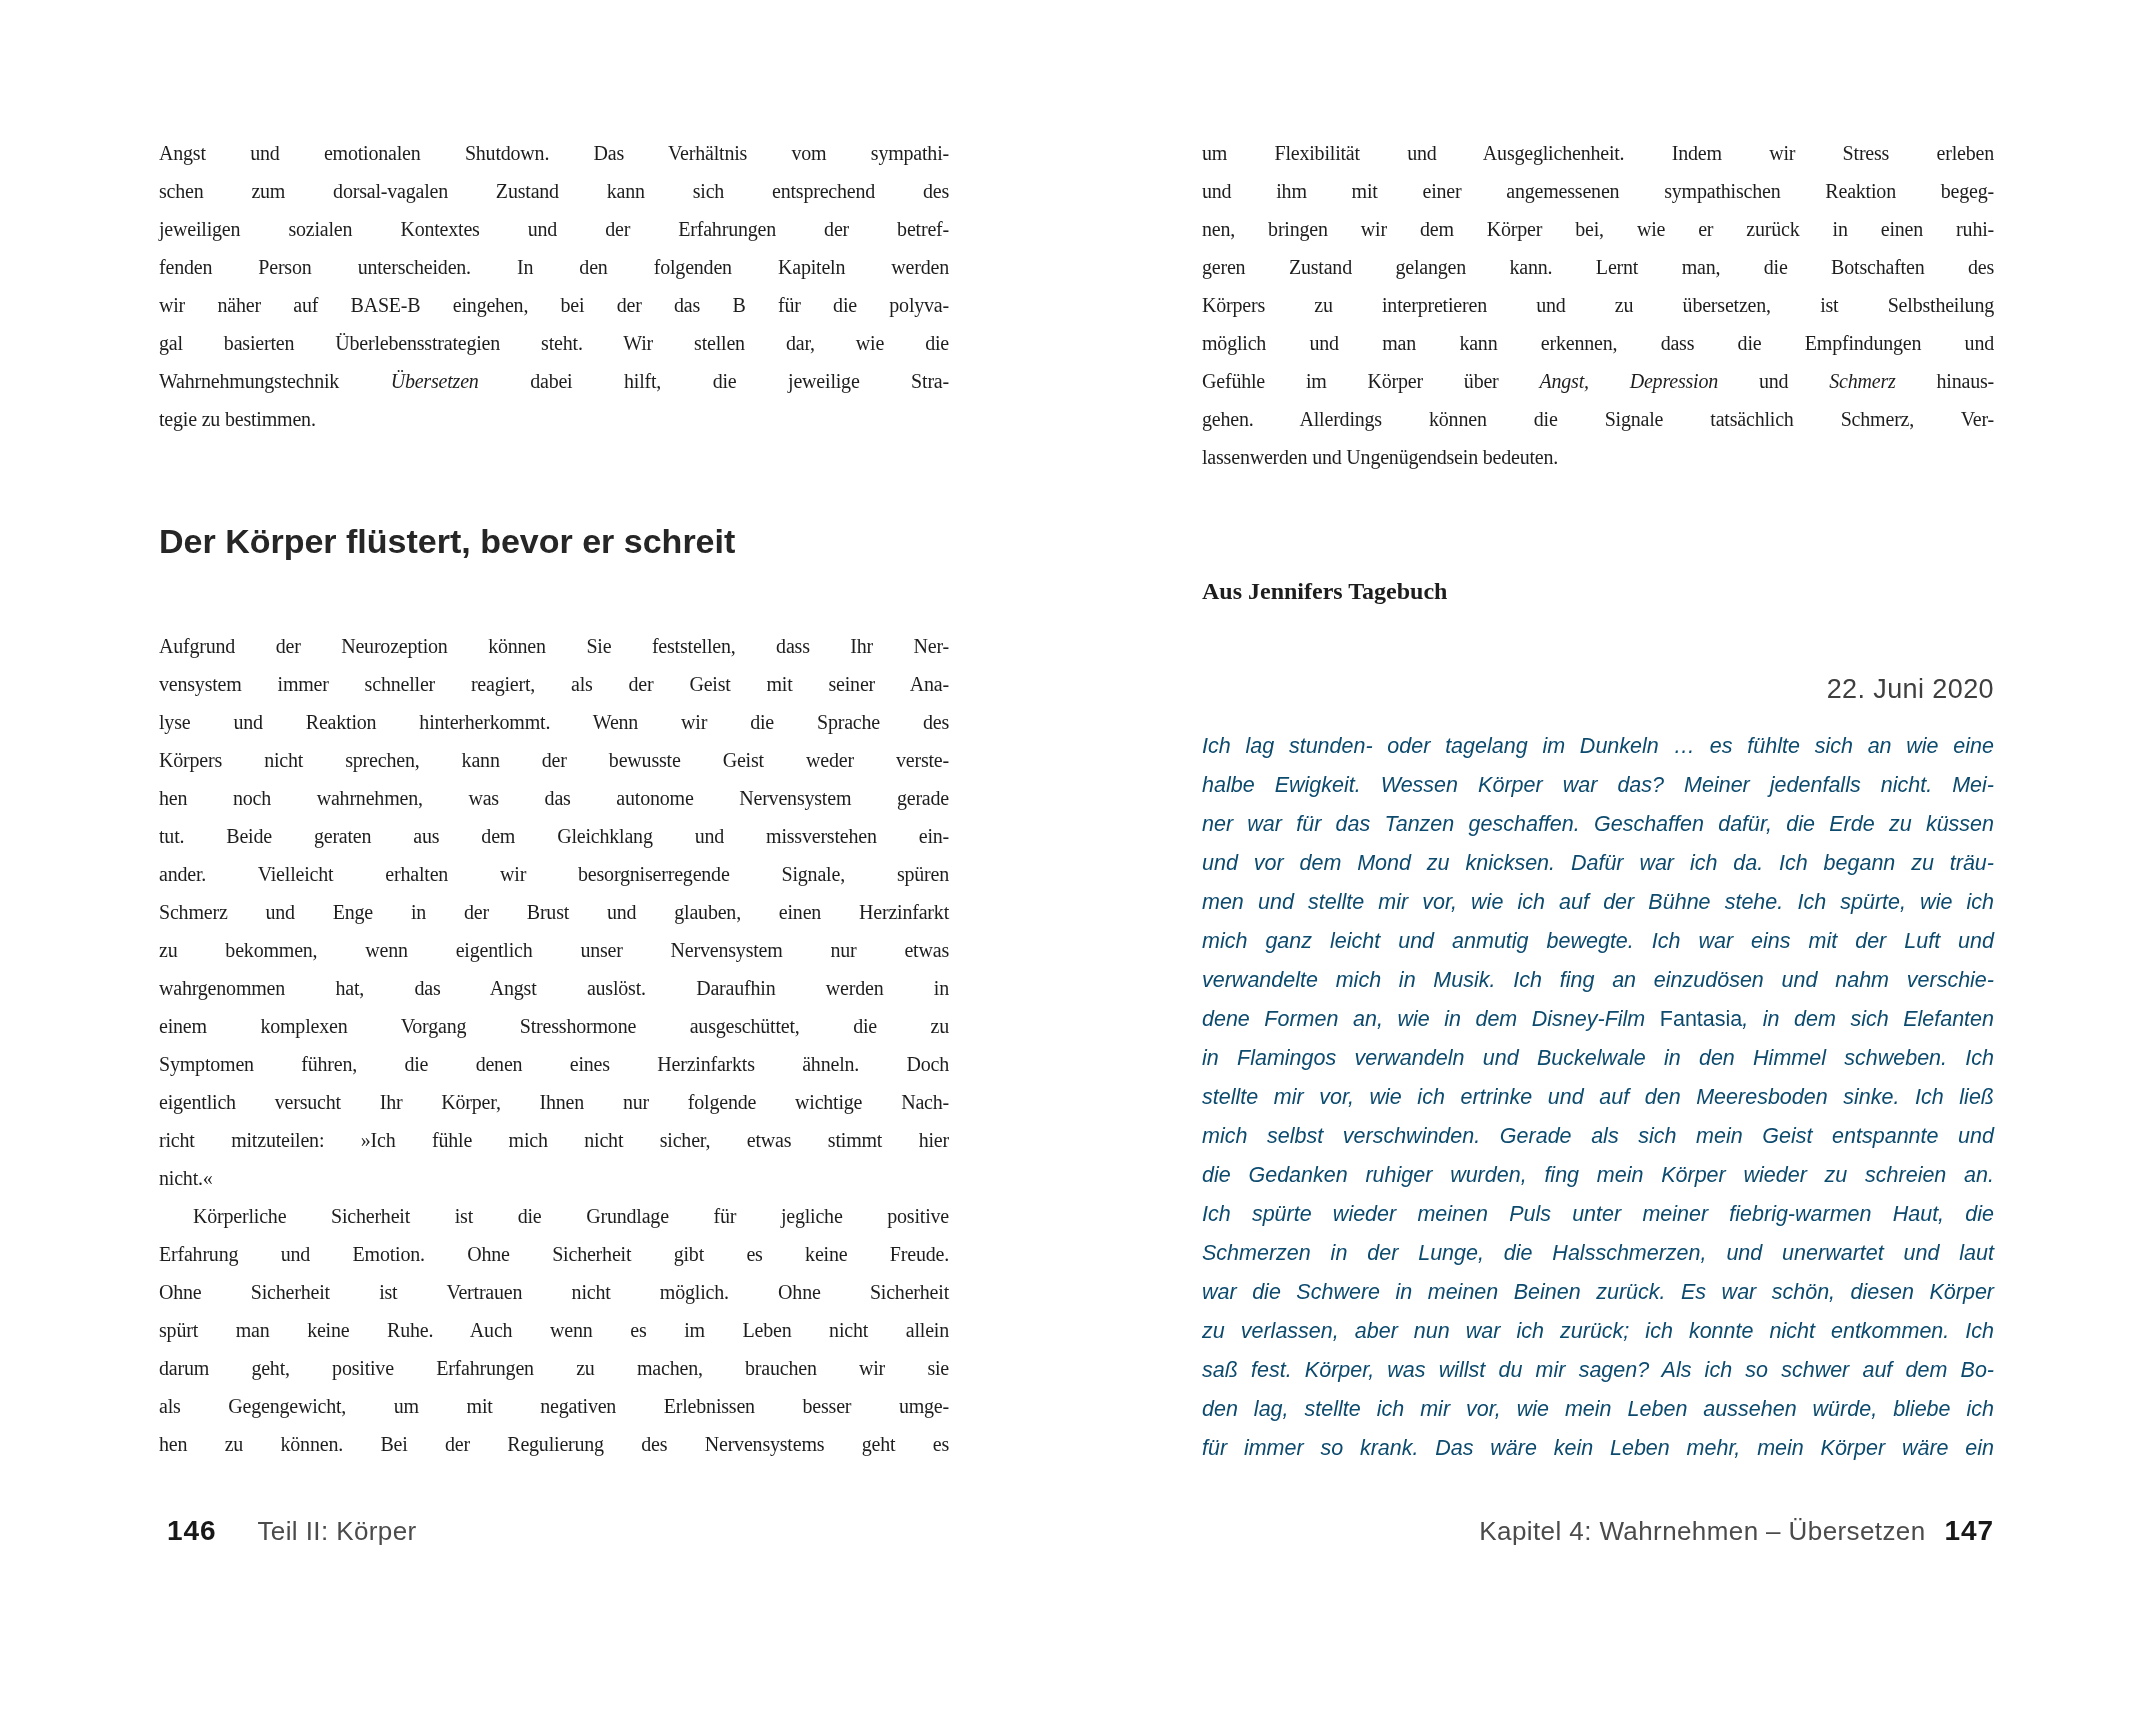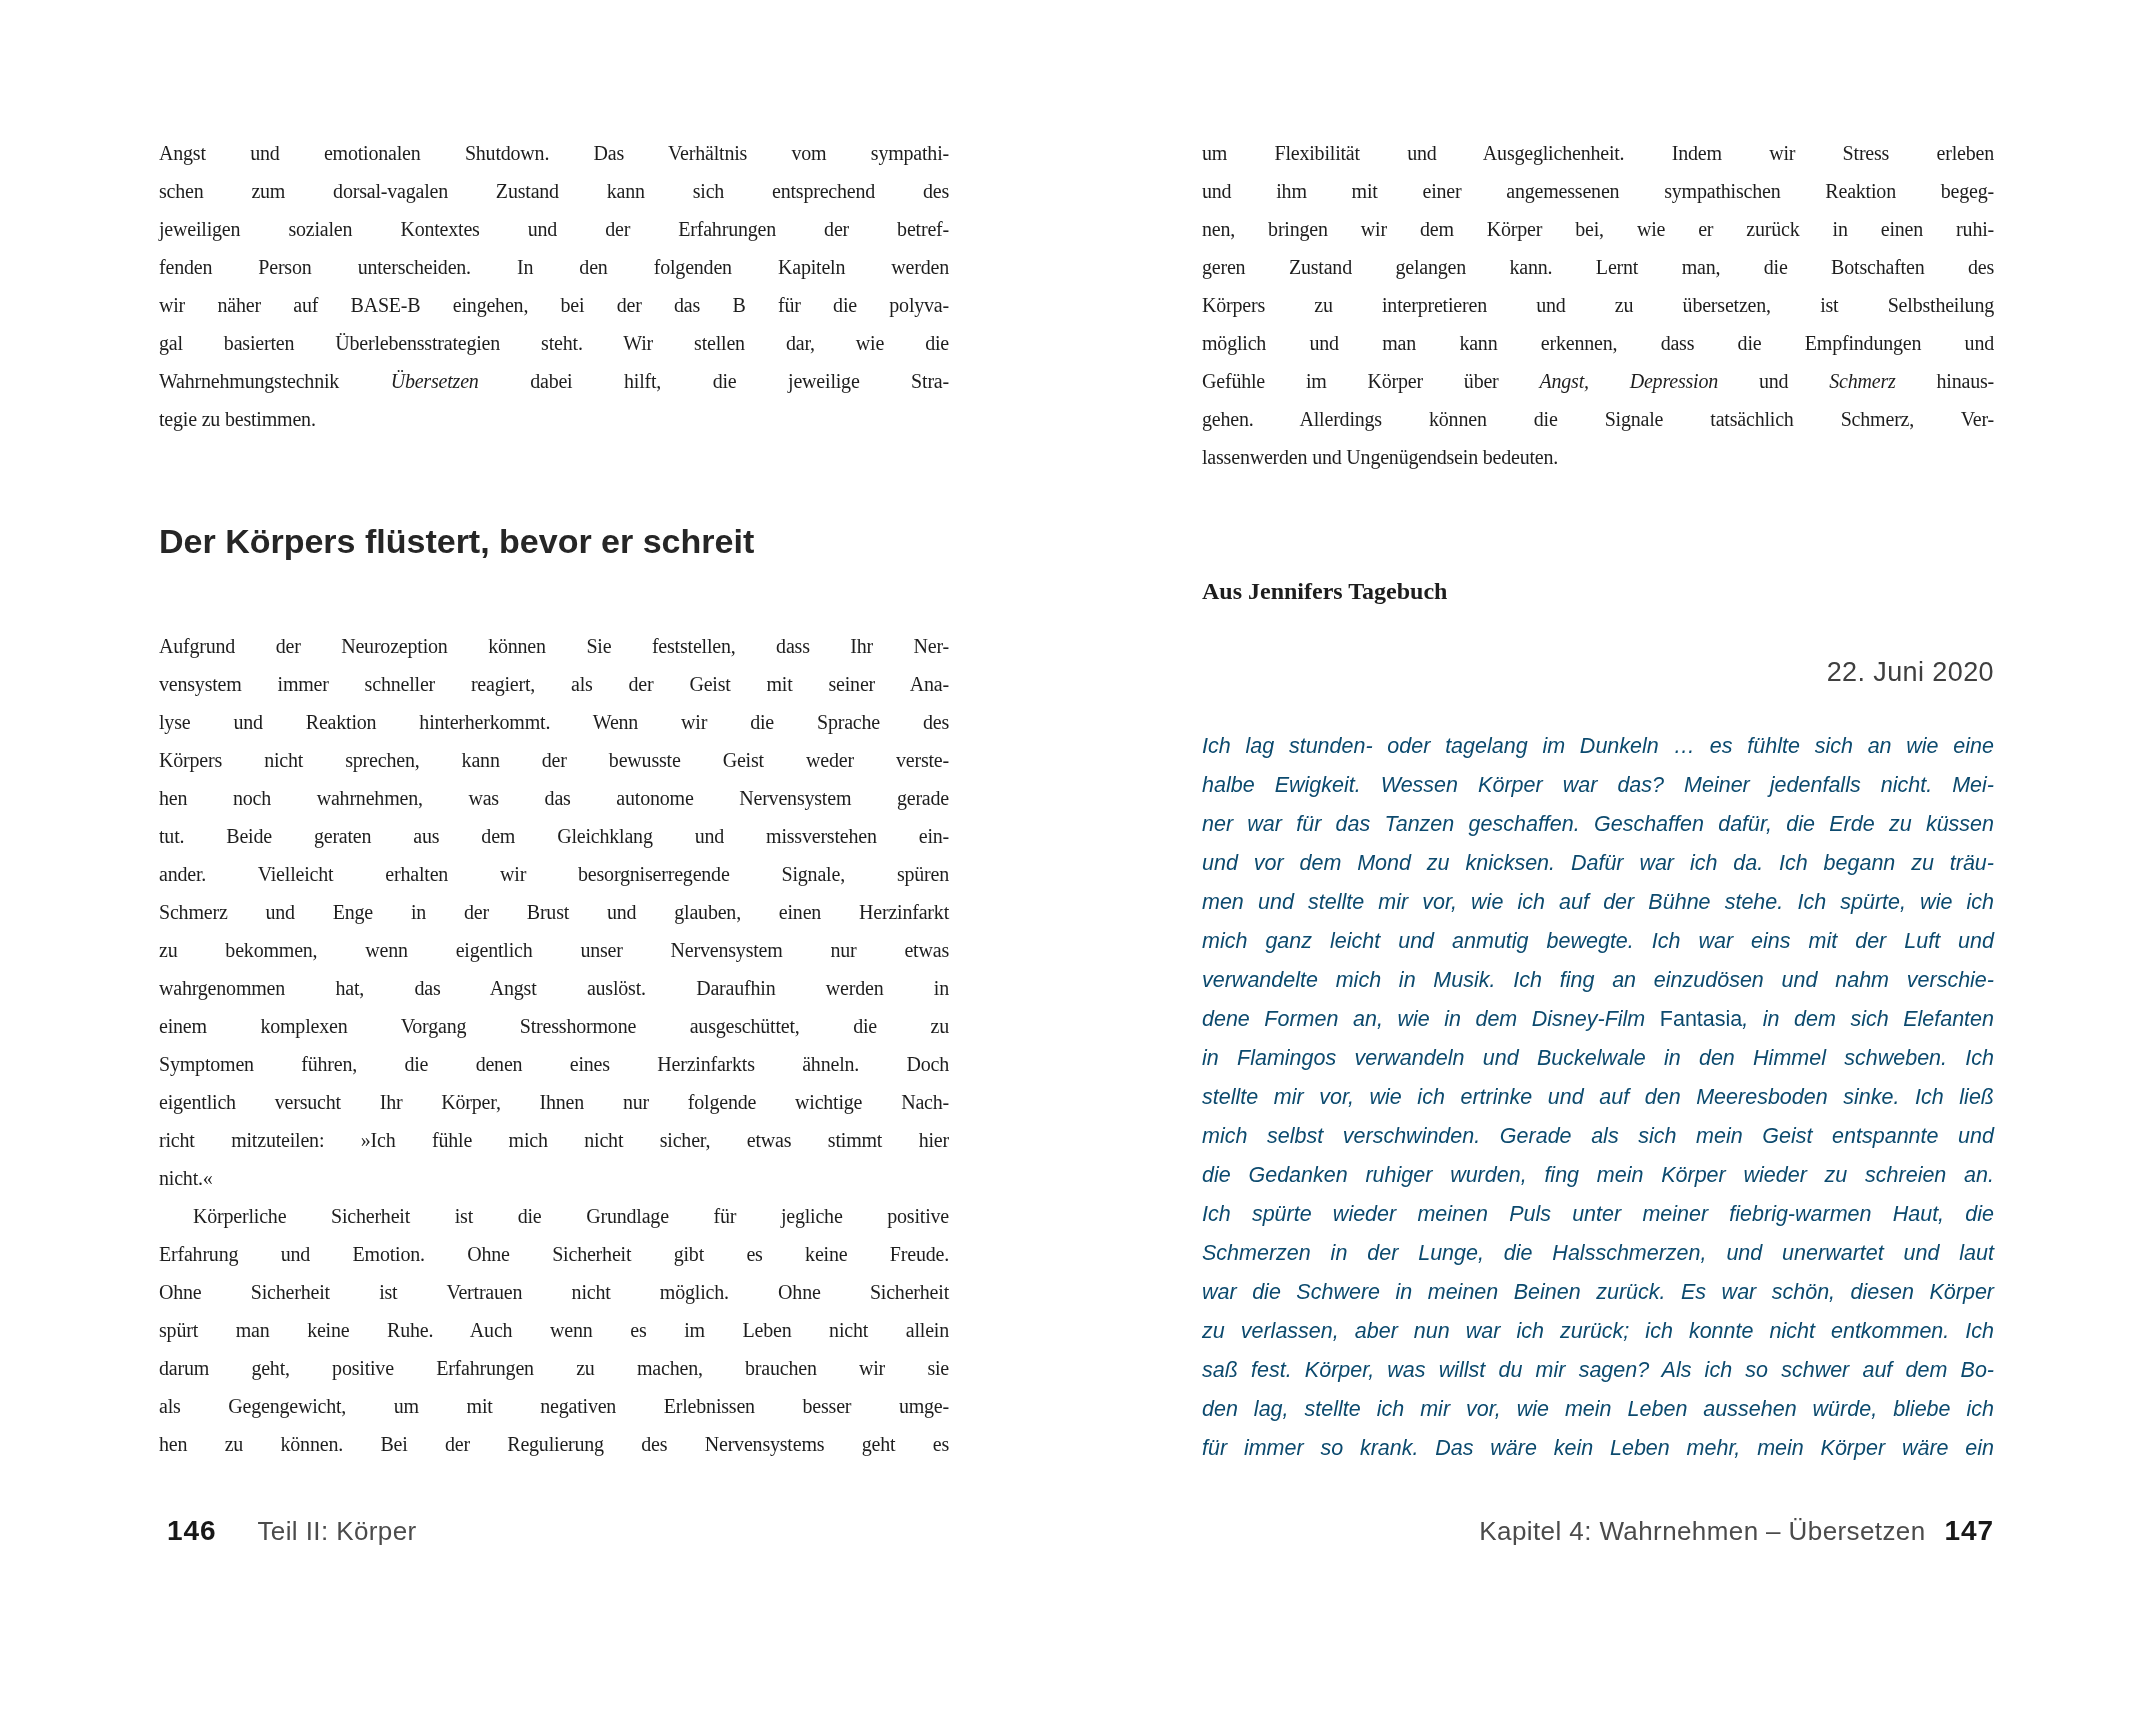--- a/index.html
+++ b/index.html
@@ -61,21 +61,21 @@
       <div class="line"><span>Angst und emotionalen Shutdown. Das Verhältnis vom sympathi-</span></div>
       <div class="line"><span>schen zum dorsal-vagalen Zustand kann sich entsprechend des</span></div>
       <div class="line"><span>jeweiligen sozialen Kontextes und der Erfahrungen der betref-</span></div>
       <div class="line"><span>fenden Person unterscheiden. In den folgenden Kapiteln werden</span></div>
       <div class="line"><span>wir näher auf BASE-B eingehen, bei der das B für die polyva-</span></div>
       <div class="line"><span>gal basierten Überlebensstrategien steht. Wir stellen dar, wie die</span></div>
       <div class="line"><span>Wahrnehmungstechnik </span><span class="seg-i">Übersetzen</span><span> dabei hilft, die jeweilige Stra-</span></div>
       <div class="line last"><span>tegie zu bestimmen.</span></div>
     </div>
 
-  <h2 class="block heading" style="top:522px">Der Körpers flüstert, bevor er schreit</h2>
+  <h2 class="block heading" style="top:522px">Der Körper flüstert, bevor er schreit</h2>
 
   <div class="block serif-text" style="top:627px">
     <div>
         <div class="line"><span>Aufgrund der Neurozeption können Sie feststellen, dass Ihr Ner-</span></div>
         <div class="line"><span>vensystem immer schneller reagiert, als der Geist mit seiner Ana-</span></div>
         <div class="line"><span>lyse und Reaktion hinterherkommt. Wenn wir die Sprache des</span></div>
         <div class="line"><span>Körpers nicht sprechen, kann der bewusste Geist weder verste-</span></div>
         <div class="line"><span>hen noch wahrnehmen, was das autonome Nervensystem gerade</span></div>
         <div class="line"><span>tut. Beide geraten aus dem Gleichklang und missverstehen ein-</span></div>
         <div class="line"><span>ander. Vielleicht erhalten wir besorgniserregende Signale, spüren</span></div>
@@ -113,21 +113,21 @@
       <div class="line"><span>geren Zustand gelangen kann. Lernt man, die Botschaften des</span></div>
       <div class="line"><span>Körpers zu interpretieren und zu übersetzen, ist Selbstheilung</span></div>
       <div class="line"><span>möglich und man kann erkennen, dass die Empfindungen und</span></div>
       <div class="line"><span>Gefühle im Körper über </span><span class="seg-i">Angst, Depression</span><span> und </span><span class="seg-i">Schmerz</span><span> hinaus-</span></div>
       <div class="line"><span>gehen. Allerdings können die Signale tatsächlich Schmerz, Ver-</span></div>
       <div class="line last"><span>lassenwerden und Ungenügendsein bedeuten.</span></div>
     </div>
 
   <h3 class="block diary-heading" style="top:578px">Aus Jennifers Tagebuch</h3>
 
-  <div class="block diary-date" style="top:657px">22. Juni 2020</div>
+  <div class="block diary-date" style="top:674px">22. Juni 2020</div>
 
   <div class="block diary-text" style="top:727px">
       <div class="line"><span>Ich lag stunden- oder tagelang im Dunkeln … es fühlte sich an wie eine</span></div>
       <div class="line"><span>halbe Ewigkeit. Wessen Körper war das? Meiner jedenfalls nicht. Mei-</span></div>
       <div class="line"><span>ner war für das Tanzen geschaffen. Geschaffen dafür, die Erde zu küssen</span></div>
       <div class="line"><span>und vor dem Mond zu knicksen. Dafür war ich da. Ich begann zu träu-</span></div>
       <div class="line"><span>men und stellte mir vor, wie ich auf der Bühne stehe. Ich spürte, wie ich</span></div>
       <div class="line"><span>mich ganz leicht und anmutig bewegte. Ich war eins mit der Luft und</span></div>
       <div class="line"><span>verwandelte mich in Musik. Ich fing an einzudösen und nahm verschie-</span></div>
       <div class="line"><span>dene Formen an, wie in dem Disney-Film </span><span class="seg-r">Fantasia</span><span>, in dem sich Elefanten</span></div>

